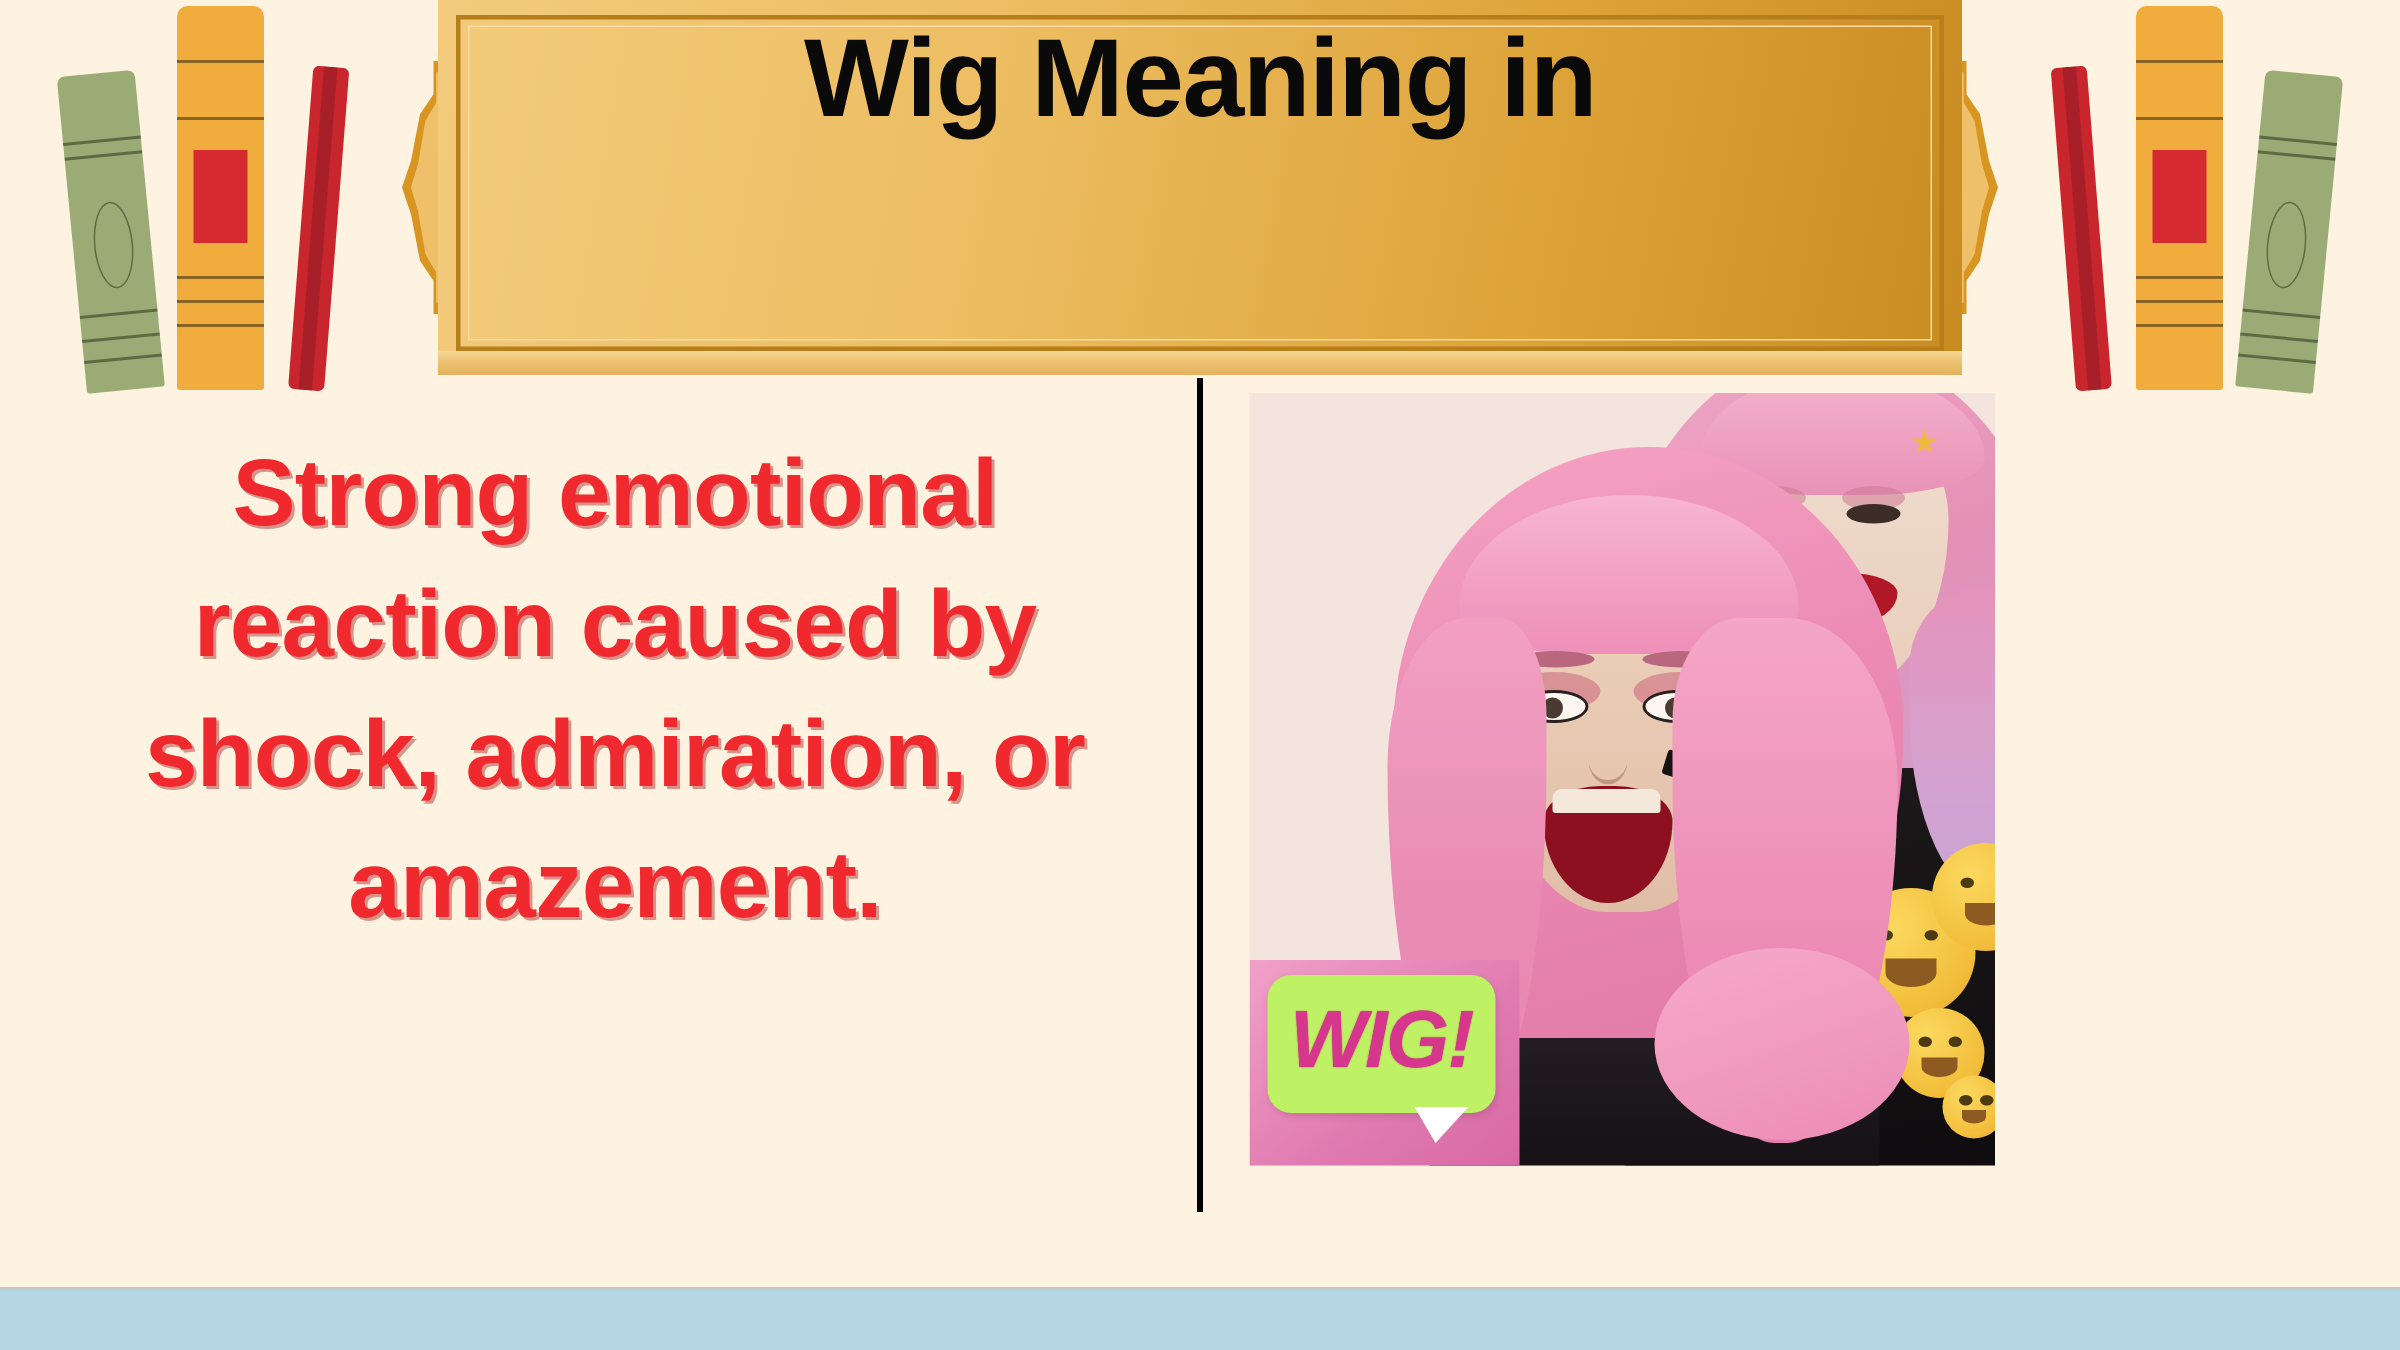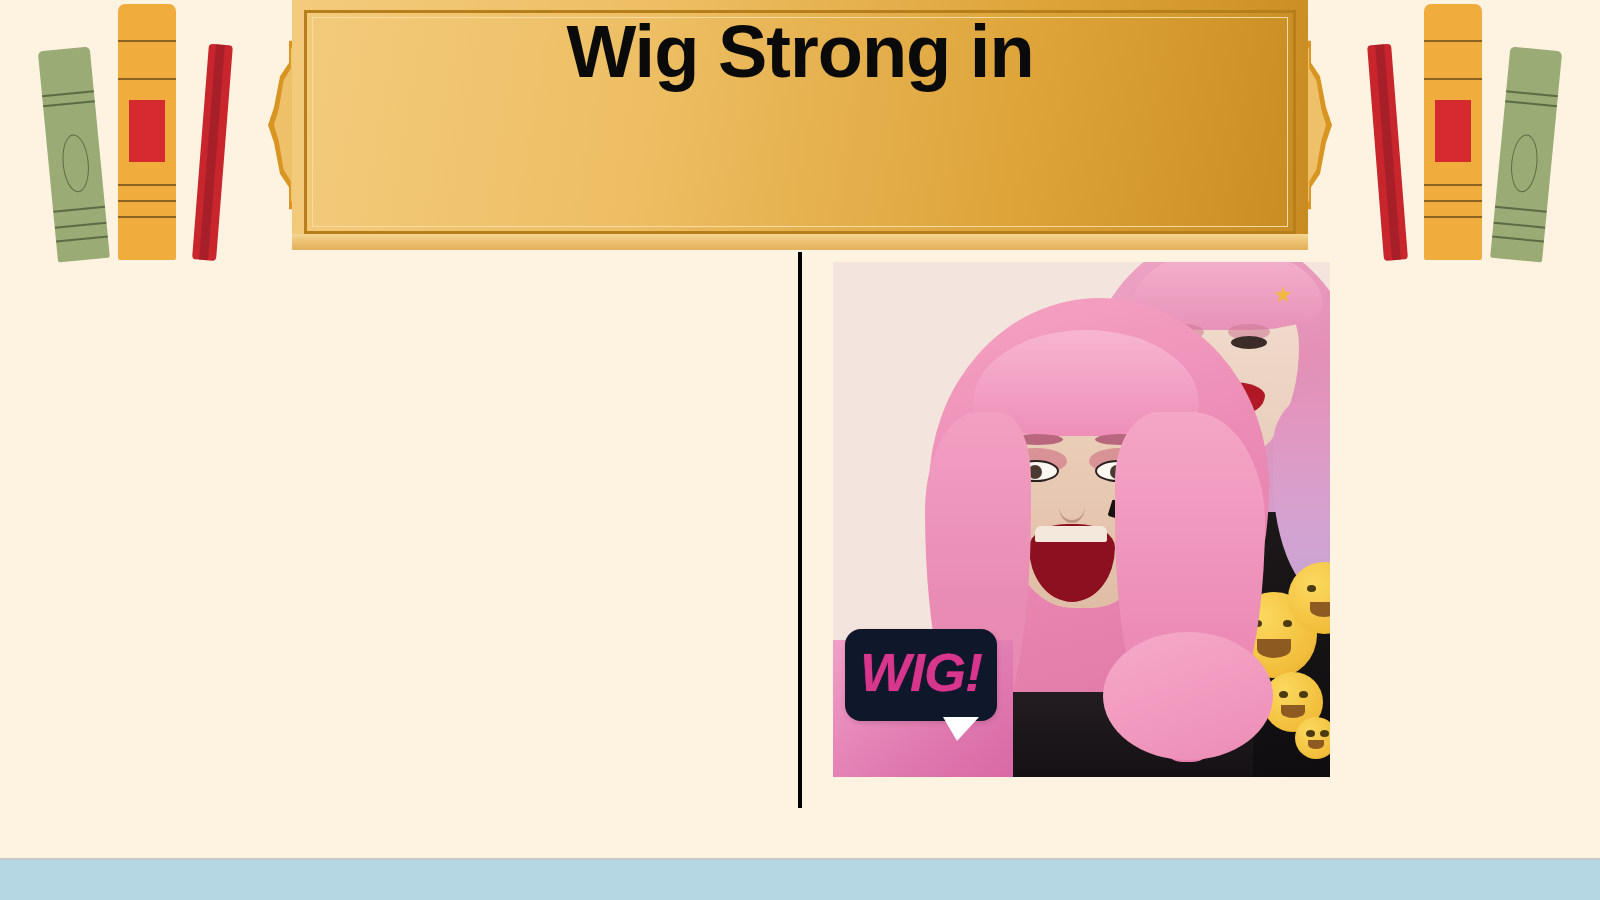--- a/index.html
+++ b/index.html
@@ -487,23 +487,23 @@
 
   
   .wig-patch {
     position: absolute;
     left: 0px; top: 378px;
     width: 180px; height: 140px;
     background: linear-gradient(140deg, #f0a0c8 0%, #e07ab0 60%, #d868a4 100%);
   }
   .wig-bubble {
     position: absolute;
-    left: 12px; top: 367px;
+    left: 12px; top: 388px;
     width: 152px; height: 92px;
-    background: #0f172a;
+    background: #bef264;
     border-radius: 16px;
     box-shadow: 1px 2px 4px rgba(120,60,90,0.25);
   }
   .wig-bubble::after {
     content: "";
     position: absolute;
     right: 18px;
     bottom: -20px;
     width: 0; height: 0;
     border-left: 14px solid transparent;
@@ -578,26 +578,27 @@
     <div class="banner-orn l"></div>
     <div class="banner-orn r"></div>
     <div class="banner-orn-inner l"></div>
     <div class="banner-orn-inner r"></div>
     <div class="banner">
       <div class="banner-frame"></div>
       <div class="banner-frame2"></div>
       <div class="banner-base"></div>
     </div>
     <div class="title">
-      <div>Wig Strong in</div>
+      <div>Wig Meaning in</div>
     </div>
   </div>
 
   <div class="divider"></div>
 
+  <div class="desc">Strong emotional reaction caused by shock, admiration, or amazement.</div>
 
   <div class="photo">
     <div class="photo-inner">
 
       <div class="w2-hair-back"></div>
       <div class="w2-face"></div>
       <div class="w2-fringe"></div>
       <div class="w2-lid l"></div>
       <div class="w2-lid r"></div>
       <div class="w2-eye l"></div>

